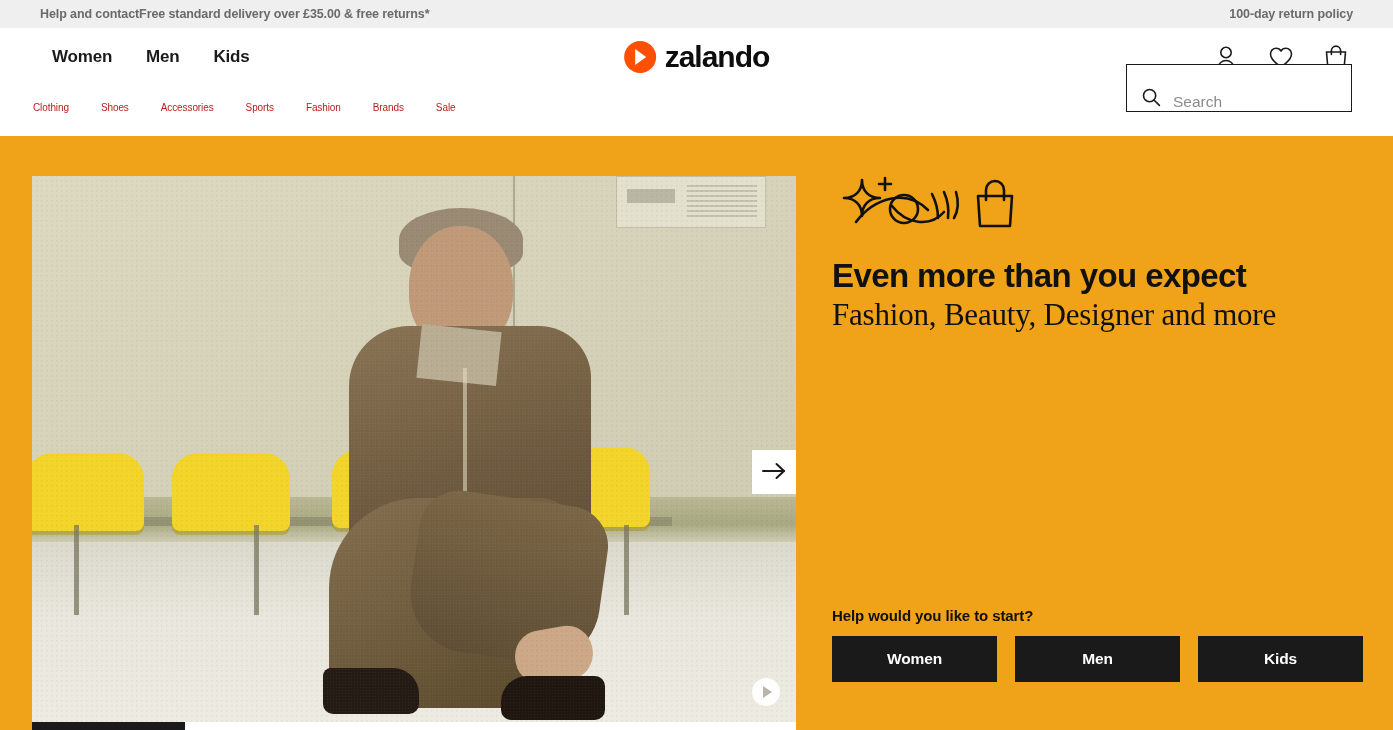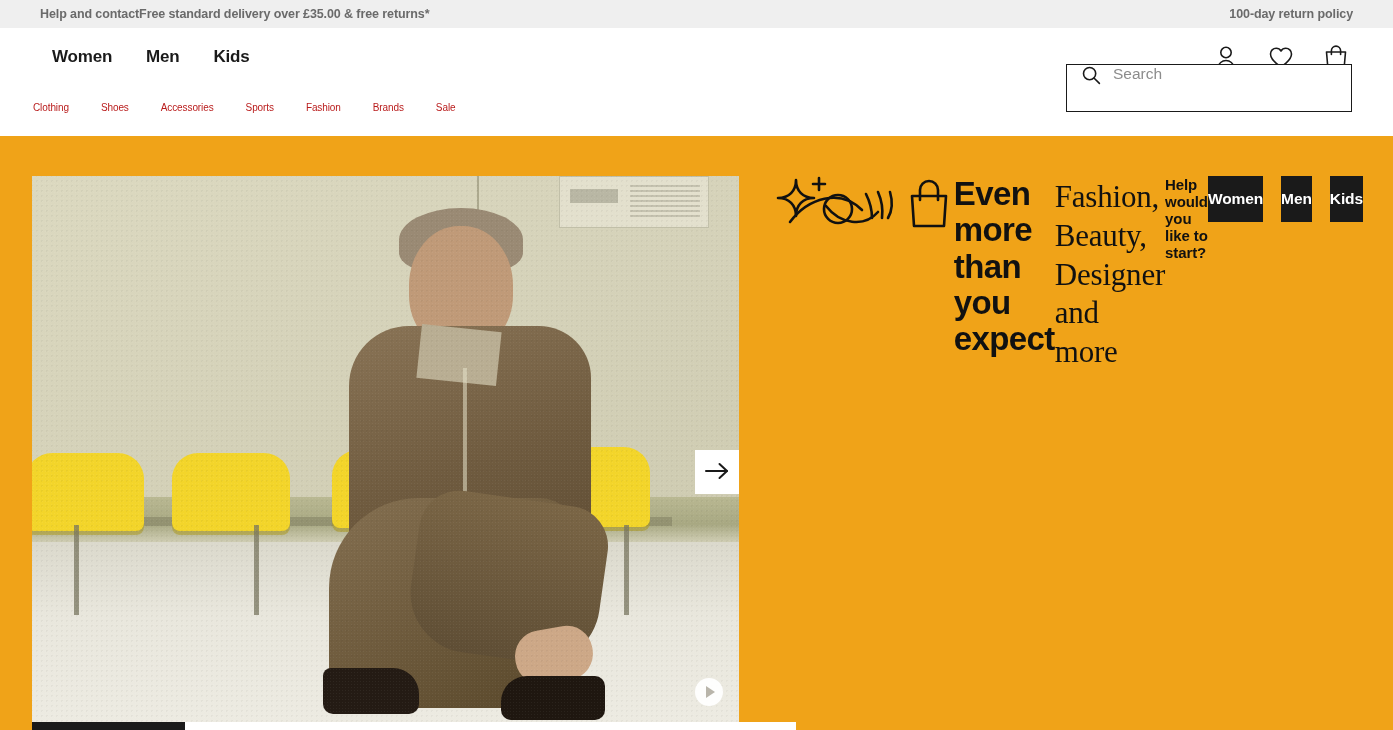--- a/index.html
+++ b/index.html
@@ -111,26 +111,26 @@
     font-size:10px;
     color:#b91c1c;
     text-decoration:none;
     letter-spacing:-0.1px;
     margin-top:12px;
   }
   .search-wrap{
     position:absolute;
     right:41px;
     top:-22px;
-    width:286px;
+    width:226px;
     height:48px;
     border:1px solid #1a1a1a;
     background:#fff;
     display:flex;
-    align-items:flex-start;
+    align-items:flex-end;
     padding:0 14px;
     gap:12px;
   }
   .search-wrap input{
     border:none;
     outline:none;
     font-size:15.5px;
     font-family:"Liberation Sans", sans-serif;
     color:#1a1a1a;
     width:100%;
@@ -306,25 +306,25 @@
     background:#ffffff;
   }
   .progress-fill{
     height:100%;
     background:#1a1a1a;
   }
 
   
   .hero-content{
     flex:1;
-    padding-left:27px;
+    padding-left:36px;
     padding-top:40px;
     padding-right:30px;
     display:flex;
-    flex-direction:row;
+    flex-direction:column;
   }
   .hero-deco{ margin-bottom:22px; }
   .hero-title{
     font-size:33px;
     font-weight:bold;
     color:#111111;
     letter-spacing:-0.6px;
     line-height:1.1;
   }
   .hero-subtitle{
@@ -373,20 +373,24 @@
 <header class="header">
 
   <div class="header-row1">
 
     <nav class="primary-nav">
       <a href="#">Women</a>
       <a href="#">Men</a>
       <a href="#">Kids</a>
     </nav>
 
+    <a class="logo" href="#" style="text-decoration:none">
+      <span class="logo-mark"></span>
+      <span class="logo-text">zalando</span>
+    </a>
 
     <div class="header-icons">
       <span>
         <svg width="26" height="28" viewBox="0 0 26 28" fill="none" stroke="#1a1a1a" stroke-width="1.6">
           <circle cx="13" cy="9" r="5.2"></circle>
           <path d="M4 25c1.8-5.2 5.2-8 9-8s7.2 2.8 9 8" stroke-linecap="round"></path>
         </svg>
       </span>
       <span>
         <svg width="28" height="28" viewBox="0 0 28 28" fill="none" stroke="#1a1a1a" stroke-width="1.6">

